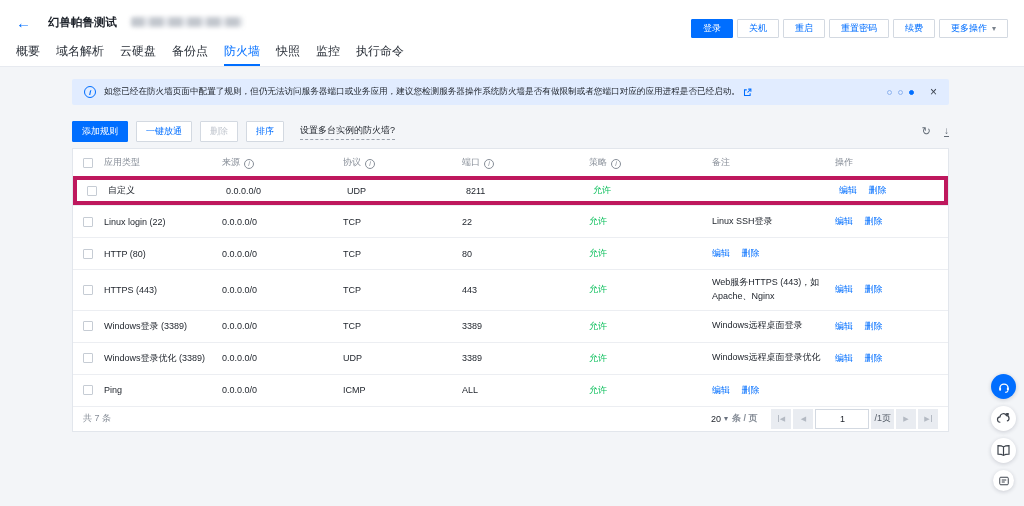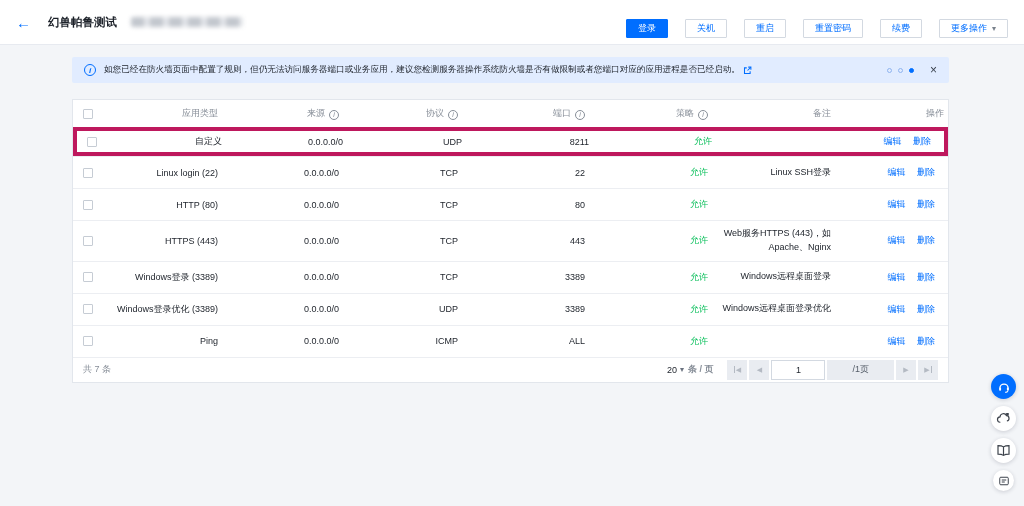--- a/index.html
+++ b/index.html
@@ -7,21 +7,21 @@
   body { font-family:"Liberation Sans","DejaVu Sans",sans-serif; background:#f3f5f8; color:#1c2129; font-size:9px; }
 
   
   .topbar { background:#fff; border-bottom:1px solid #e7eaf0; }
   .title-row { height:44px; display:flex; align-items:center; padding:0 16px; }
   .back-arrow { color:#006eff; font-size:15px; margin-right:17px; cursor:pointer; line-height:1; }
   .page-title { font-size:11.5px; font-weight:bold; margin-right:14px; white-space:nowrap; }
   .redacted { width:112px; height:10px; border-radius:2px; opacity:.75;
               background:repeating-linear-gradient(90deg,#aeb4bd 0 13px,#dadde2 13px 19px);
               filter:blur(2.2px); }
-  .actions { margin-left:auto; display:flex; gap:17px;margin-top:12px; }
+  .actions { margin-left:auto; display:flex; gap:4px;margin-top:12px; }
   .btn { height:19px; padding:0 11px; background:#fff; border:1px solid #d3d9e1; color:#006eff;
          font-size:9px; font-family:inherit; cursor:pointer; border-radius:1px; display:inline-flex;
          align-items:center; white-space:nowrap; }
   .btn.primary { background:#006eff; border-color:#006eff; color:#fff; }
   .btn .caret { font-size:8px; color:#7a828c; margin-left:5px; }
   .btn.disabled { color:#c3c8d0; cursor:not-allowed; }
 
   .tabs { display:flex; gap:16px; padding:0 16px; height:22px; }
   .tab { font-size:12px; color:#2b313a; cursor:pointer; white-space:nowrap; line-height:14px; padding-bottom:8px; }
   .tab.active { color:#006eff; border-bottom:2px solid #006eff; padding-bottom:6px; }
@@ -45,21 +45,21 @@
 
   .toolbar { display:flex; align-items:center; gap:8px; margin-bottom:6px; }
   .toolbar .btn { height:21px; padding:0 9px; }
   .fw-question { margin-left:8px; color:#1c2129; border-bottom:1px dashed #9aa1ab; padding-bottom:2px;
                  cursor:pointer; white-space:nowrap; }
   .toolbar-icons { margin-left:auto; display:flex; align-items:center; gap:13px; }
   .ti { color:#626b76; cursor:pointer; font-size:11px; line-height:1; }
   .icon-download { font-size:10px; border-bottom:1.3px solid #626b76; padding-bottom:0px; }
 
   
-  .card { background:#fff; border:1px solid #e2e6ec;text-align:right; }
+  .card { background:#fff; border:1px solid #e2e6ec; }
   .thead, .trow, .tfoot { display:flex; align-items:center; }
   .thead { min-height:27px; color:#878e98; }
   .cell { padding-right:4px; }
   .c-check { width:31px; padding-left:10px; display:flex; }
   .c-type  { width:118px; }
   .c-src   { width:121px; }
   .c-proto { width:119px; }
   .c-port  { width:127px; }
   .c-pol   { width:123px; }
   .c-rem   { width:123px; line-height:1.55; }
@@ -77,21 +77,21 @@
   .pp-val { color:#1c2129; }
   .pp-caret { color:#6b7380; font-size:8px; margin:0 4px 0 3px; cursor:pointer; }
   .pp-unit { margin-right:14px;font-weight:bold; }
   .pgroup { display:flex; gap:2px; align-items:center; }
   .pbtn { width:20px; height:20px; background:#e9ecf1; color:#b4bac3; font-size:7px;
           display:flex; align-items:center; justify-content:center; cursor:pointer; }
   .pbtn .bar { width:1px; height:7px; background:#b4bac3; }
   .pbtn.first .bar { margin-right:1px; } .pbtn.last .bar { margin-left:1px; }
   .page-input { width:54px; height:20px; background:#fff; border:1px solid #d3d9e1; color:#1c2129;
                 display:flex; align-items:center; justify-content:center; }
-  .page-total { height:20px; background:#e9ecf1; color:#555d68; display:flex; align-items:center; padding:0 25px; }
+  .page-total { height:20px; background:#e9ecf1; color:#555d68; display:flex; align-items:center; padding:0 3px; }
 
   
   .fabs { position:fixed; right:8px; top:374px; display:flex; flex-direction:column; align-items:center; gap:7px; }
   .fab { width:25px; height:25px; border-radius:50%; background:#fff; box-shadow:0 1px 4px rgba(20,30,50,.18);
          display:flex; align-items:center; justify-content:center; cursor:pointer; }
   .fab.blue { background:#006eff; }
   .fab.small { width:21px; height:21px; }
 </style>
 </head>
 <body>
@@ -127,20 +127,38 @@
           <span>续费</span>
 
         </button>
 
         <button class="btn">
           <span>更多操作</span>
           <span class="caret">▾</span>
         </button>
       </div>
   </div>
+  <div class="tabs">
+
+      <div class="tab">概要</div>
+
+      <div class="tab">域名解析</div>
+
+      <div class="tab">云硬盘</div>
+
+      <div class="tab">备份点</div>
+
+      <div class="tab active">防火墙</div>
+
+      <div class="tab">快照</div>
+
+      <div class="tab">监控</div>
+
+      <div class="tab">执行命令</div>
+    </div>
 </div>
 
 <div class="content">
 
   <div class="alert">
     <span class="alert-ic">i</span>
     <span class="alert-text">如您已经在防火墙页面中配置了规则，但仍无法访问服务器端口或业务应用，建议您检测服务器操作系统防火墙是否有做限制或者您端口对应的应用进程是否已经启动。</span>
     <span class="ext-ic">
       <svg width="9" height="9" viewBox="0 0 12 12" fill="none" stroke="#006eff" stroke-width="1.4">
         <path d="M5 2.5H2v7.5h7.5V7"></path>
@@ -149,20 +167,31 @@
       </svg>
     </span>
     <div class="dots">
       <span class="dot"></span>
       <span class="dot"></span>
       <span class="dot active"></span>
     </div>
     <span class="alert-close">×</span>
   </div>
 
+  <div class="toolbar">
+    <button class="btn primary">添加规则</button>
+    <button class="btn">一键放通</button>
+    <button class="btn disabled">删除</button>
+    <button class="btn">排序</button>
+    <span class="fw-question">设置多台实例的防火墙?</span>
+    <div class="toolbar-icons">
+      <span class="ti">↻</span>
+      <span class="ti icon-download">↓</span>
+    </div>
+  </div>
 
   <div class="card">
     <div class="thead">
       <div class="cell c-check">
           <span class="checkbox"></span>
         </div>
       <div class="cell c-type"><span>应用类型</span></div>
       <div class="cell c-src"><span>来源</span><span class="info-i">i</span></div>
       <div class="cell c-proto"><span>协议</span><span class="info-i">i</span></div>
       <div class="cell c-port"><span>端口</span><span class="info-i">i</span></div>

